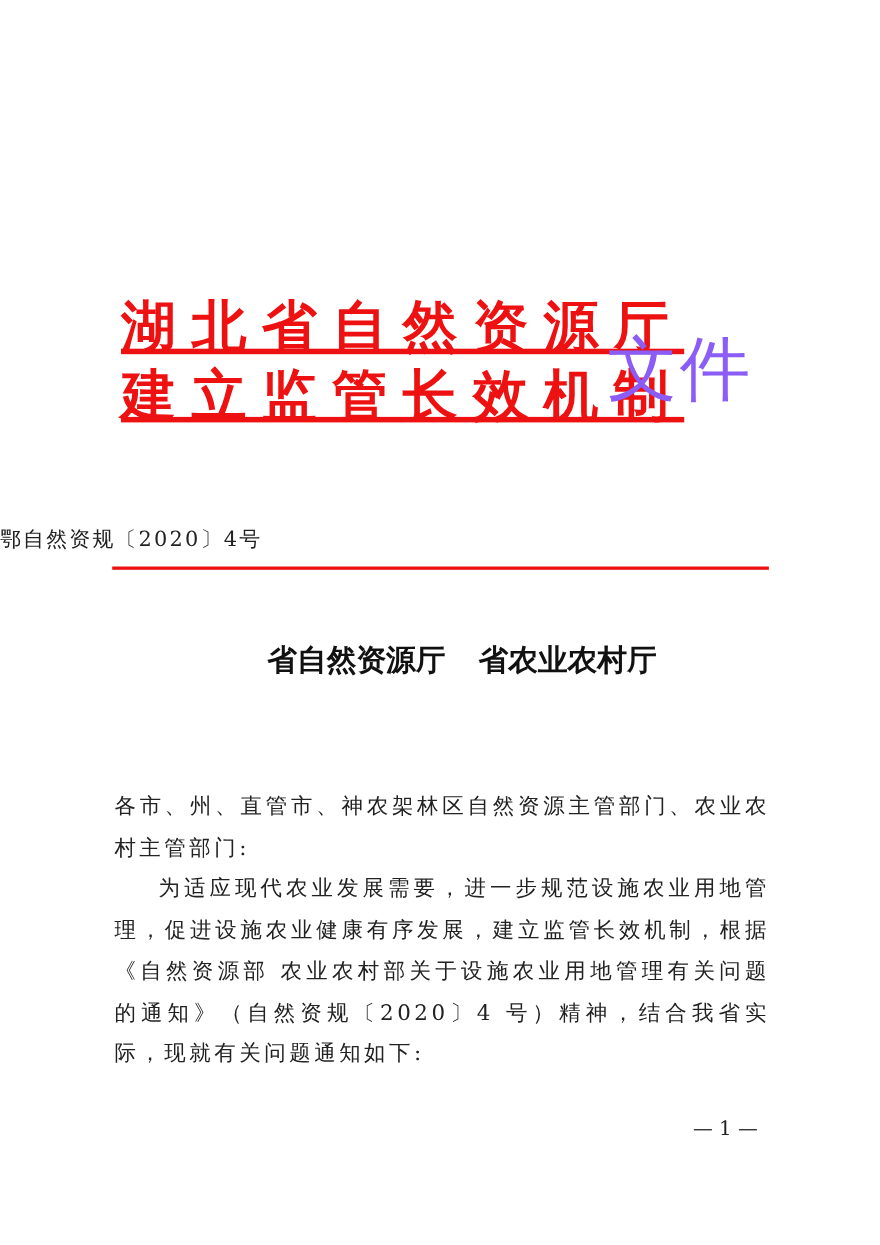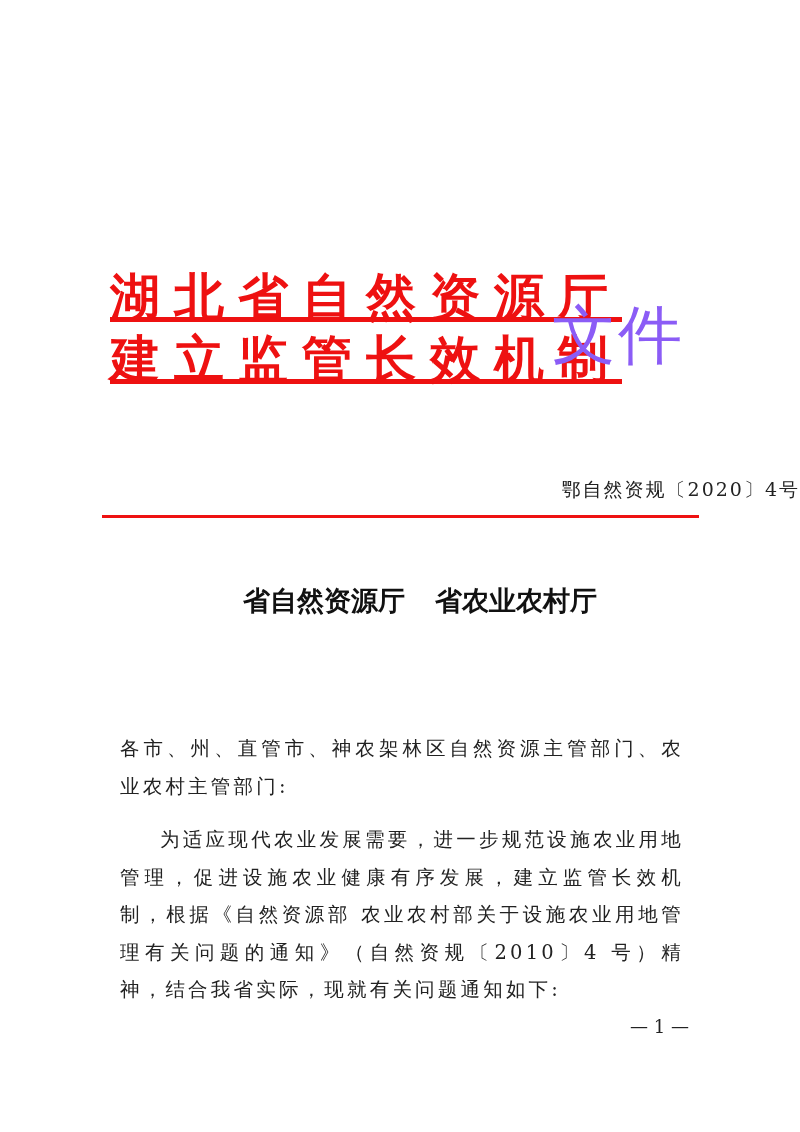--- a/index.html
+++ b/index.html
@@ -4,29 +4,29 @@
 <style>
   html, body { margin: 0; padding: 0; background: #ffffff; }
   body { width: 800px; height: 1132px; position: relative; overflow: hidden;
          font-family: "DejaVu Serif", "Liberation Serif", serif; color: #1a1a1a; }
   .header { position: absolute; left: 100px; top: 262px; width: 600px; height: 140px; }
   .header-lines { position: absolute; left: 10px; top: 4px; color: #ee1111; text-decoration: underline; }
   .header-line { font-size: 50px; letter-spacing: 14px; line-height: 62px; font-weight: bold;
                  font-family: "DejaVu Serif", serif; white-space: nowrap; }
   .header-suffix { position: absolute; left: 452px; top: 30px; color: #8b5cf6;
                    font-size: 64px; font-weight: normal; white-space: nowrap; letter-spacing: 2px; }
-  .docnum { position: absolute; left: 0; width: 800px; top: 477px; text-align: right;
+  .docnum { position: absolute; left: 0; width: 800px; top: 477px; text-align: left;
             font-size: 19px; letter-spacing: 2px; color: #222; }
   .redline { position: absolute; left: 102px; top: 515px; width: 597px; height: 3px; background: #ee1111; }
   .title { position: absolute; left: 0; width: 800px; top: 578px; text-align: center;
            font-weight: bold; font-size: 27px; line-height: 46px; color: #111; margin-left: 20px; }
   .title .gap { display: inline-block; width: 30px; }
   .body { position: absolute; left: 104px; top: 714px; width: 596px; font-size: 19.5px;
           line-height: 37.5px; letter-spacing: 3.2px; color: #222; text-align: justify; }
-  .body p { margin: 16px; }
+  .body p { margin: 0; }
   .body .indent { text-indent: 40px; }
   .pagenum { position: absolute; left: 630px; top: 1016px; font-size: 18px; color: #222;
              white-space: nowrap; }
 </style>
 </head>
 <body>
 
 <div class="header">
   <div class="header-lines">
     <div class="header-line">湖北省自然资源厅</div>
@@ -39,16 +39,16 @@
 <div class="redline"></div>
 
 <div class="title">
   <div>
     <span>省自然资源厅</span><span class="gap"></span><span>省农业农村厅</span>
   </div>
 </div>
 
 <div class="body">
   <p>各市、州、直管市、神农架林区自然资源主管部门、农业农村主管部门:</p>
-  <p class="indent">为适应现代农业发展需要，进一步规范设施农业用地管理，促进设施农业健康有序发展，建立监管长效机制，根据《自然资源部 农业农村部关于设施农业用地管理有关问题的通知》（自然资规〔2010〕4 号）精神，结合我省实际，现就有关问题通知如下:</p>
+  <p class="indent">为适应现代农业发展需要，进一步规范设施农业用地管理，促进设施农业健康有序发展，建立监管长效机制，根据《自然资源部 农业农村部关于设施农业用地管理有关问题的通知》（自然资规〔2020〕4 号）精神，结合我省实际，现就有关问题通知如下:</p>
 </div>
 
 <div class="pagenum">— 1 —</div>
 
 </body></html>

